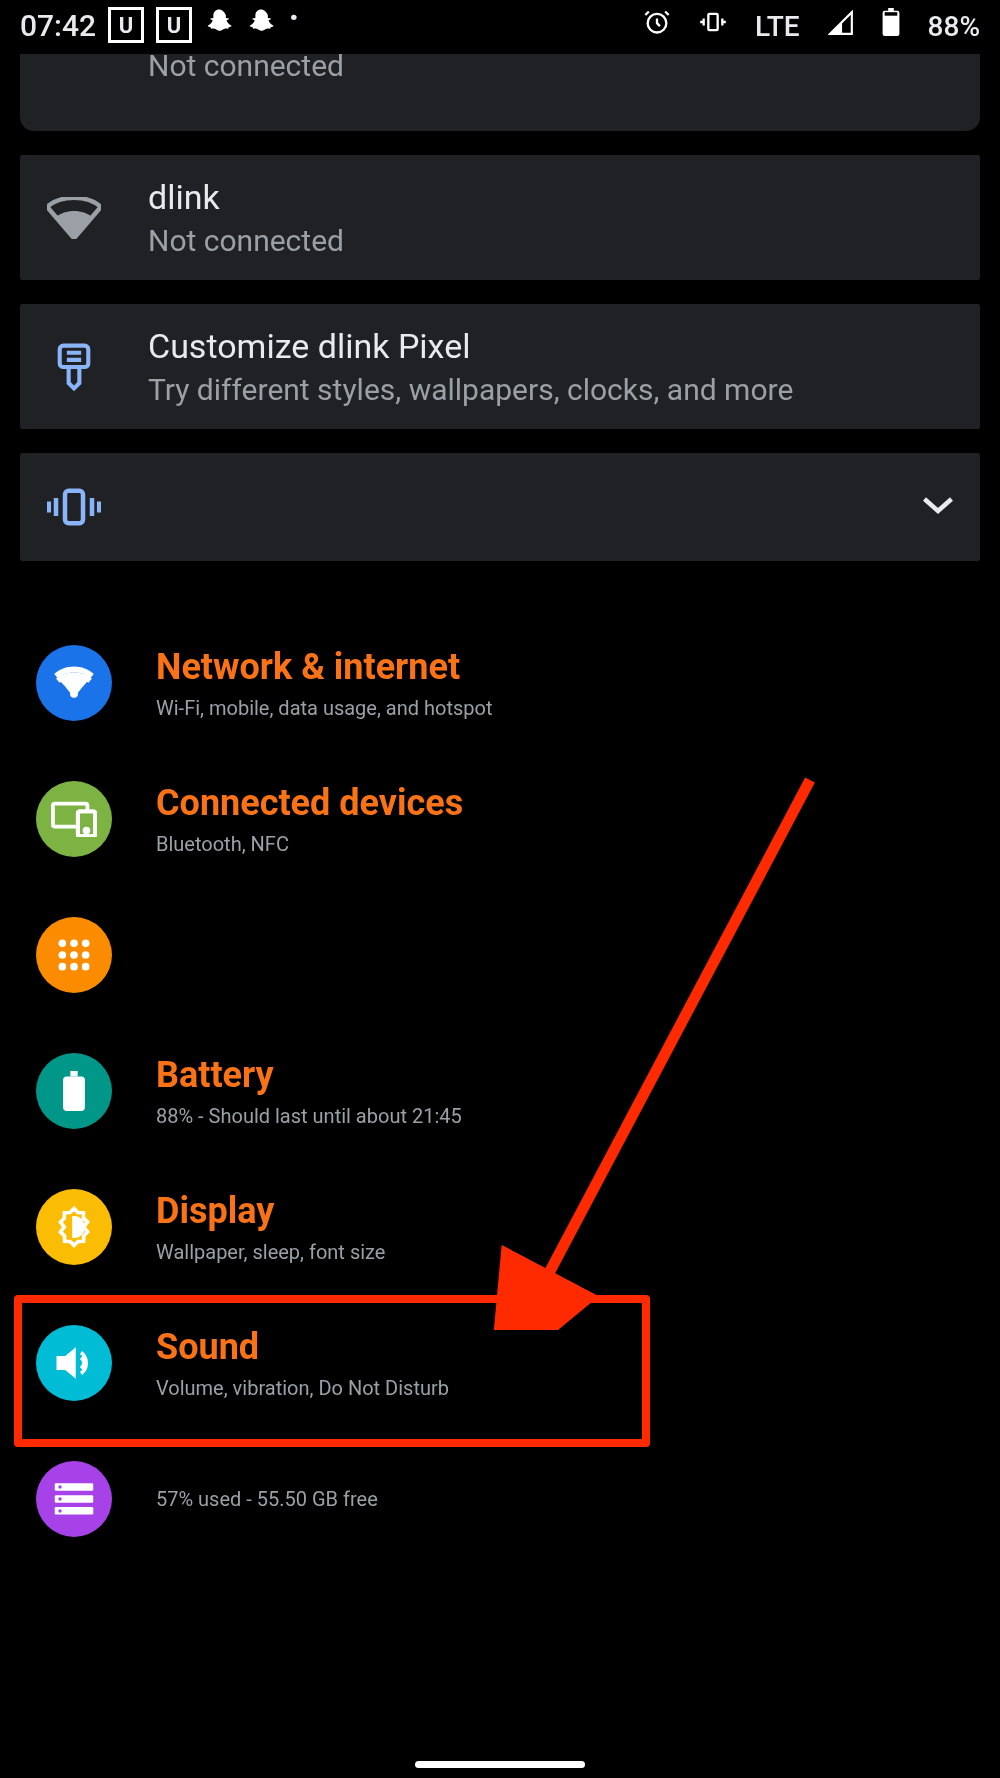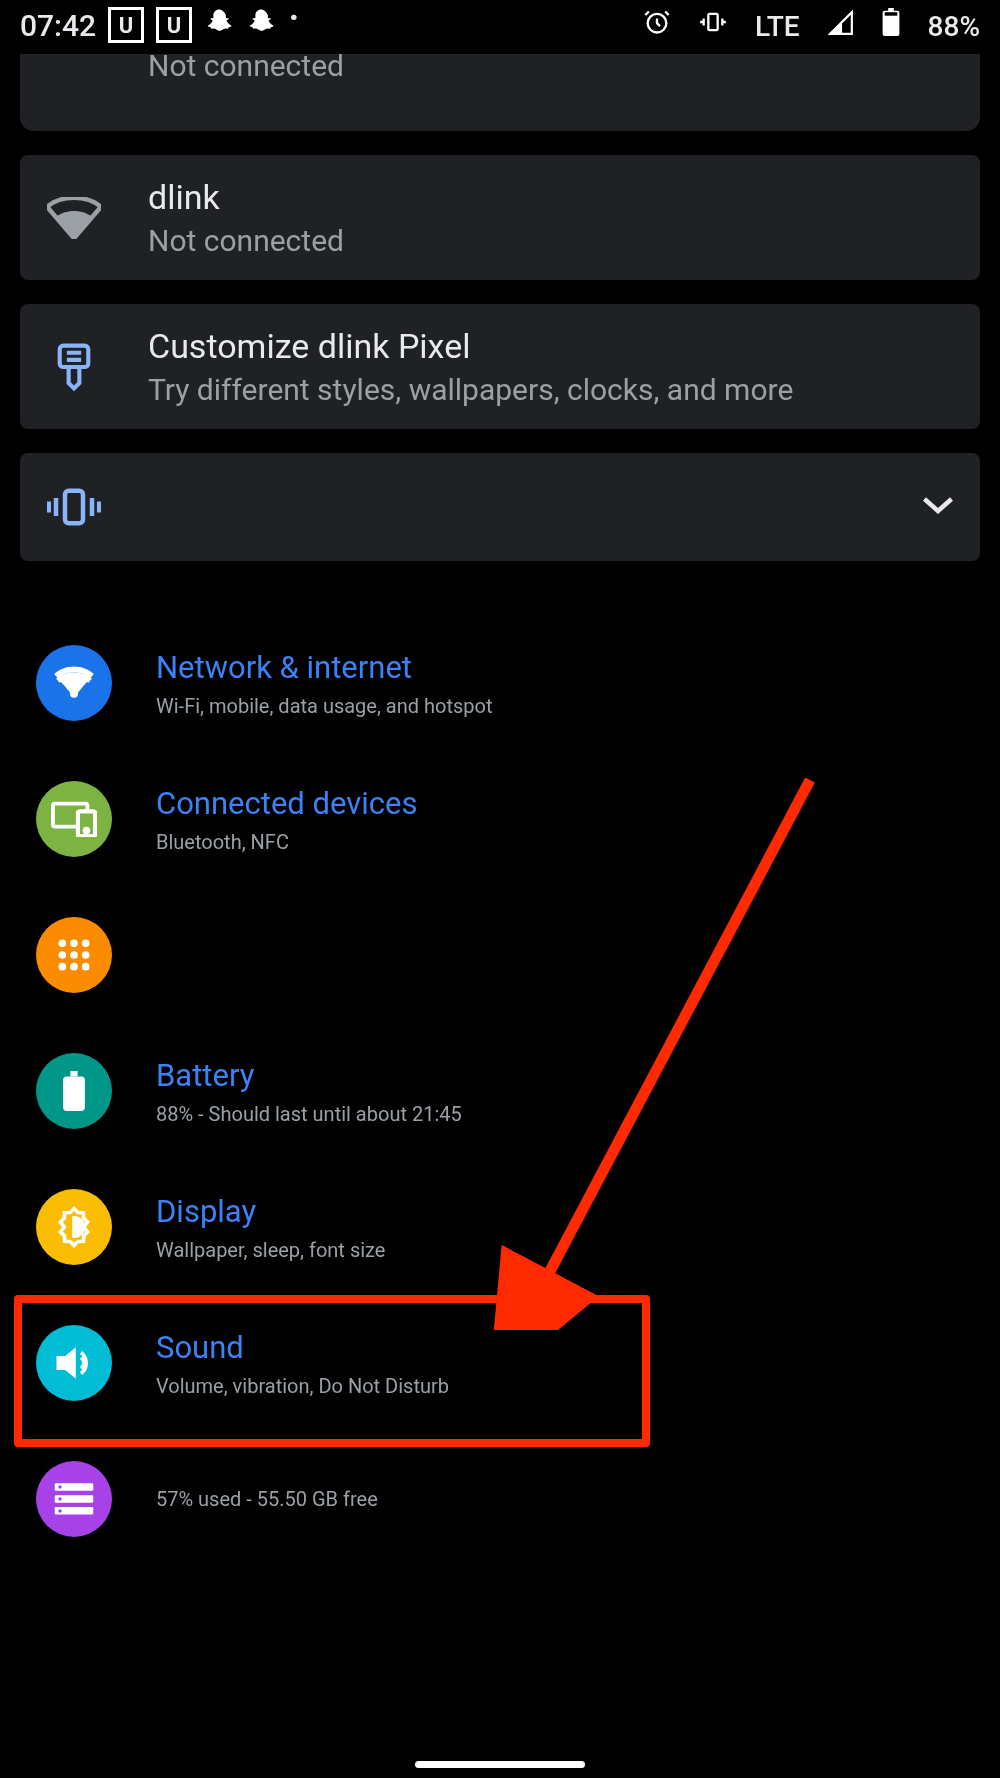--- a/index.html
+++ b/index.html
@@ -27,21 +27,21 @@
       width: 36px; height: 36px;
       border: 3px solid #fff;
       display: flex; align-items: center; justify-content: center;
       font-size: 22px; font-weight: bold;
     }
     .snap-icon { font-size: 30px; }
     .dot { font-size: 40px; line-height: 0; position: relative; top: -6px; }
 
     .card {
       background: #202124;
-      border-radius: 8px;
+      border-radius: 2px;
       margin: 0 20px 24px 20px;
       padding: 22px 24px;
       display: flex;
       align-items: center;
       gap: 36px;
     }
     .card.first { border-radius: 0 0 14px 14px; margin-top: 4px; padding-top: 0; }
     .card .icon-col { width: 60px; display: flex; align-items: center; justify-content: center; }
     .card .text-col { flex: 1; margin-left: 8px; }
     .card .title { font-size: 34px; color: #e8eaed; font-weight: 400; margin-bottom: 6px; }
@@ -57,21 +57,21 @@
       gap: 44px;
       padding: 30px 36px;
     }
     .setting-icon {
       width: 76px; height: 76px;
       border-radius: 50%;
       display: flex; align-items: center; justify-content: center;
       flex-shrink: 0;
     }
     .setting-text { flex: 1; }
-    .setting-title { font-size: 31px; color: #3b82f6; font-weight: 400; margin-bottom: 8px; }
+    .setting-title { font-size: 36px; color: #f97316; font-weight: 700; margin-bottom: 8px; }
     .setting-subtitle { font-size: 20px; color: #9aa0a6; }
 
     .highlight-box {
       position: absolute;
       left: 14px; top: 1295px;
       width: 636px; height: 152px;
       border: 8px solid #ff2a00;
       border-radius: 4px;
       pointer-events: none;
       z-index: 100;

